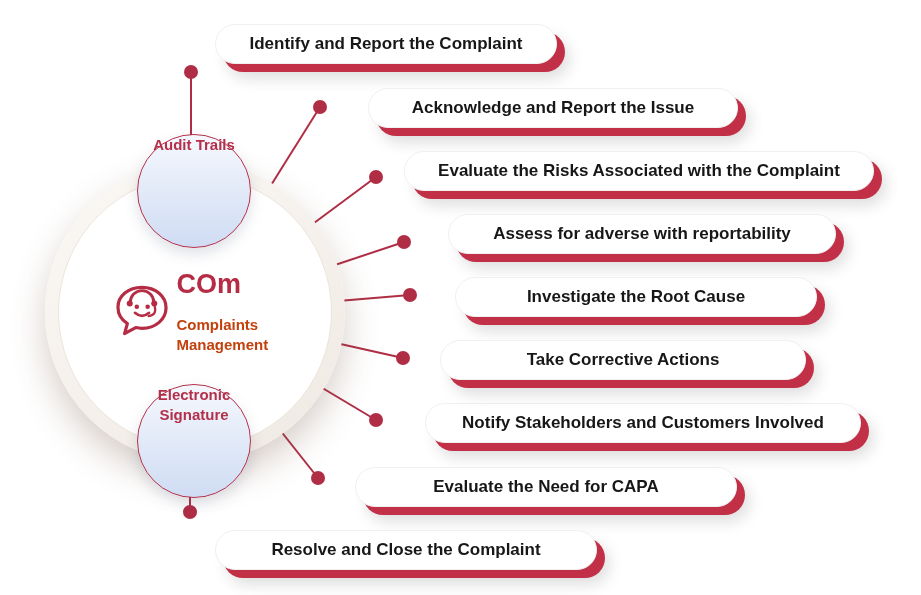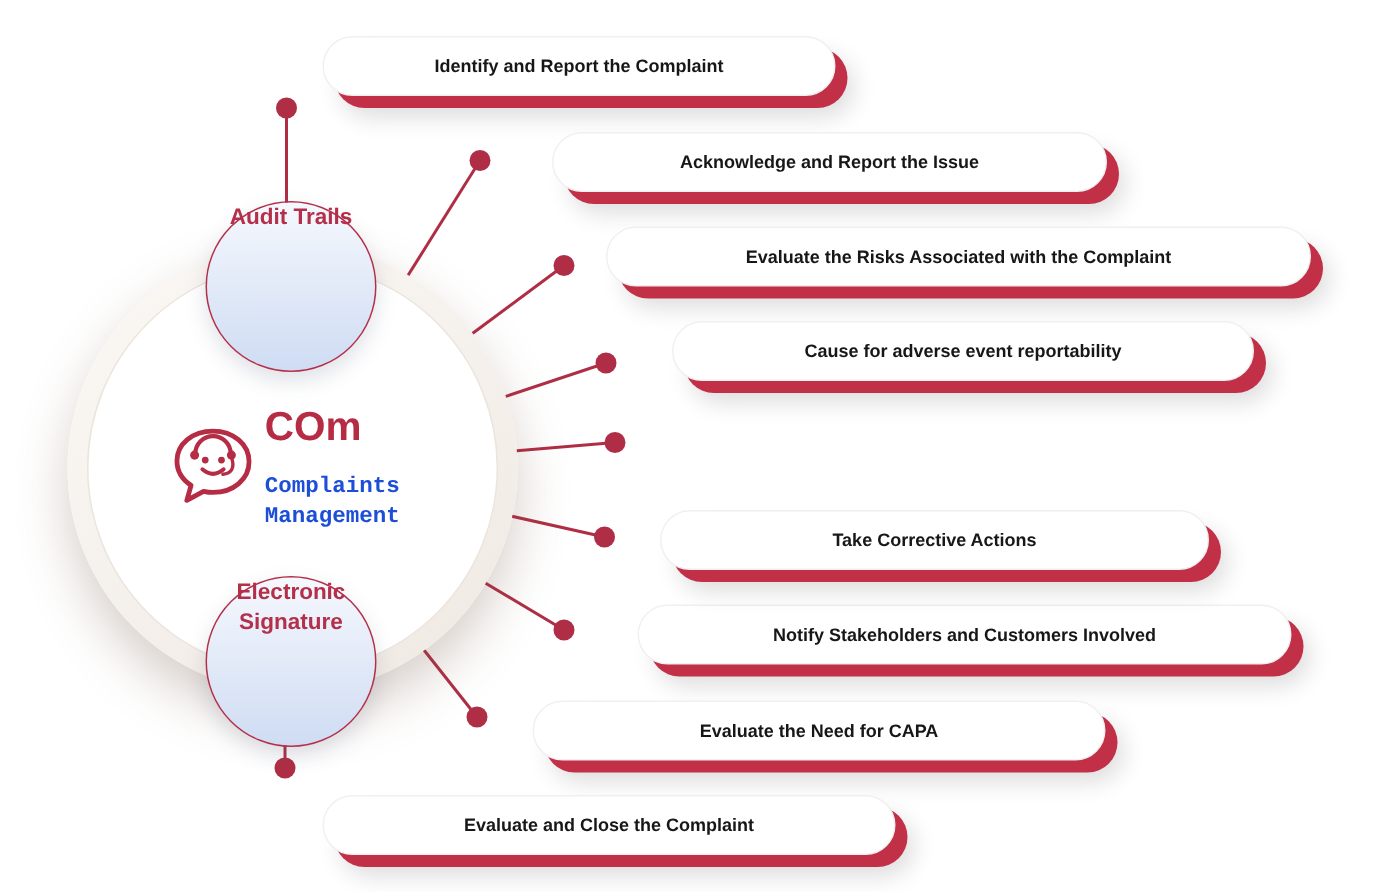--- a/index.html
+++ b/index.html
@@ -16,38 +16,38 @@
     box-shadow:0 16px 34px rgba(110,80,60,0.28);
     z-index:2;
   }
   .big-circle-inner{
     position:absolute;inset:13px;border-radius:50%;background:#ffffff;
     border:1px solid #ece5de;
     display:flex;align-items:center;justify-content:center;gap:2px;
   }
   .center-text{display:flex;flex-direction:column;align-items:flex-start;}
   .center-title{font-size:27px;font-weight:bold;color:#b52c44;line-height:1.1;}
-  .center-subtitle{font-size:15px;font-weight:bold;color:#1d4ed8;width:105px;line-height:1.3;margin-top:16px;font-family:Liberation Mono, monospace;}
+  .center-subtitle{font-size:15px;font-weight:bold;color:#c2410c;width:105px;line-height:1.3;margin-top:16px;}
   
   .satellite{
     position:absolute;width:112px;height:112px;border-radius:50%;
     background:linear-gradient(180deg,#f5f8fd 0%,#cfdcf3 100%);
     border:1px solid #b4304a;
     display:flex;justify-content:center;text-align:center;
     color:#b4304a;font-weight:bold;font-size:15px;line-height:1.3;
     z-index:3;box-shadow:0 6px 14px rgba(80,90,120,0.18);
   }
   .satellite span{width:86px;}
   .sat-audit{left:137px;top:134px;}
   .sat-esig{left:137px;top:384px;}
   
   .step{
     position:absolute;height:38px;background:#ffffff;border-radius:20px;
     display:flex;align-items:center;justify-content:center;
-    font-size:12px;font-weight:bold;color:#171717;
+    font-size:17px;font-weight:bold;color:#171717;
     box-shadow:8px 8px 0 #c23048, 12px 14px 16px rgba(0,0,0,0.14);
     border:1px solid #f0f0f0;z-index:4;white-space:nowrap;
   }
 </style>
 </head>
 <body>
 
 <div class="canvas">
 
   <svg class="connectors" viewBox="0 0 921 595">
@@ -99,19 +99,20 @@
   <div class="satellite sat-audit">
     <span>Audit Trails</span>
   </div>
   <div class="satellite sat-esig">
     <span>Electronic Signature</span>
   </div>
 
   <div class="step" style="left:215px;top:24px;width:340px;">Identify and Report the Complaint</div>
   <div class="step" style="left:368px;top:88px;width:368px;">Acknowledge and Report the Issue</div>
   <div class="step" style="left:404px;top:151px;width:468px;">Evaluate the Risks Associated with the Complaint</div>
-  <div class="step" style="left:448px;top:214px;width:386px;">Cause for adverse event reportability</div>
+  <div class="step" style="left:448px;top:214px;width:386px;">Assess for adverse with reportability</div>
+  <div class="step" style="left:455px;top:277px;width:360px;">Investigate the Root Cause</div>
   <div class="step" style="left:425px;top:403px;width:434px;">Notify Stakeholders and Customers Involved</div>
   <div class="step" style="left:440px;top:340px;width:364px;">Take Corrective Actions</div>
   <div class="step" style="left:355px;top:467px;width:380px;">Evaluate the Need for CAPA</div>
-  <div class="step" style="left:215px;top:530px;width:380px;">Evaluate and Close the Complaint</div>
+  <div class="step" style="left:215px;top:530px;width:380px;">Resolve and Close the Complaint</div>
 
 </div>
 
 </body></html>

